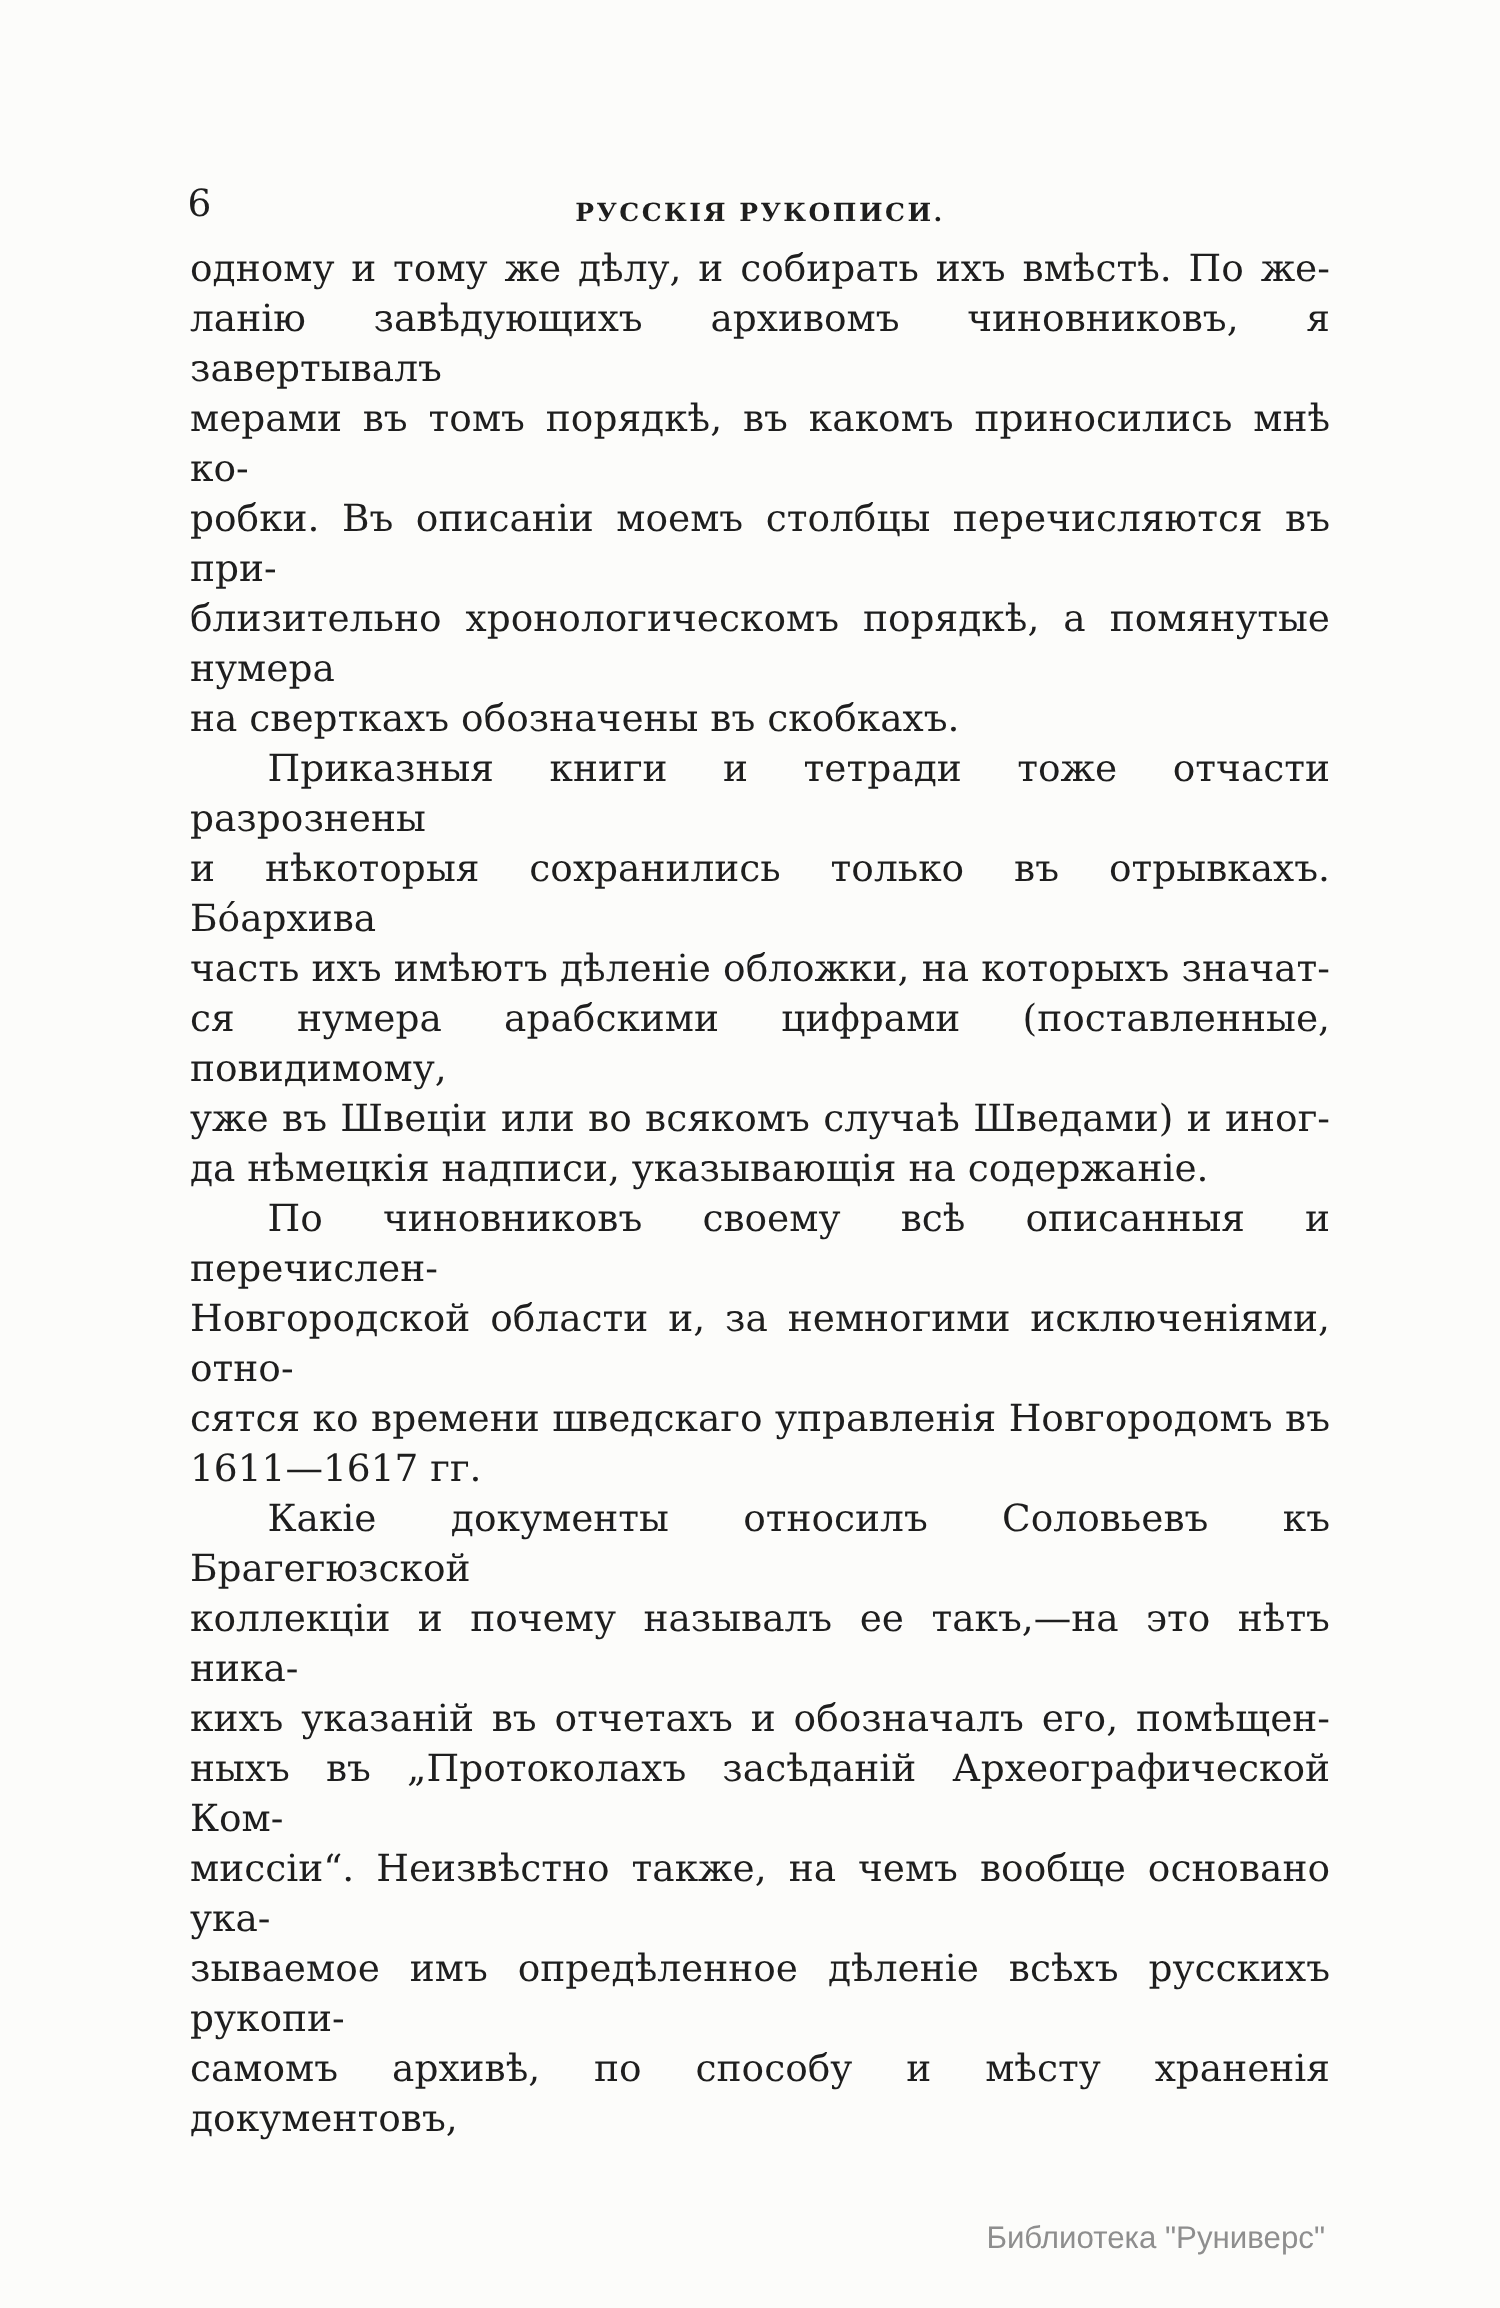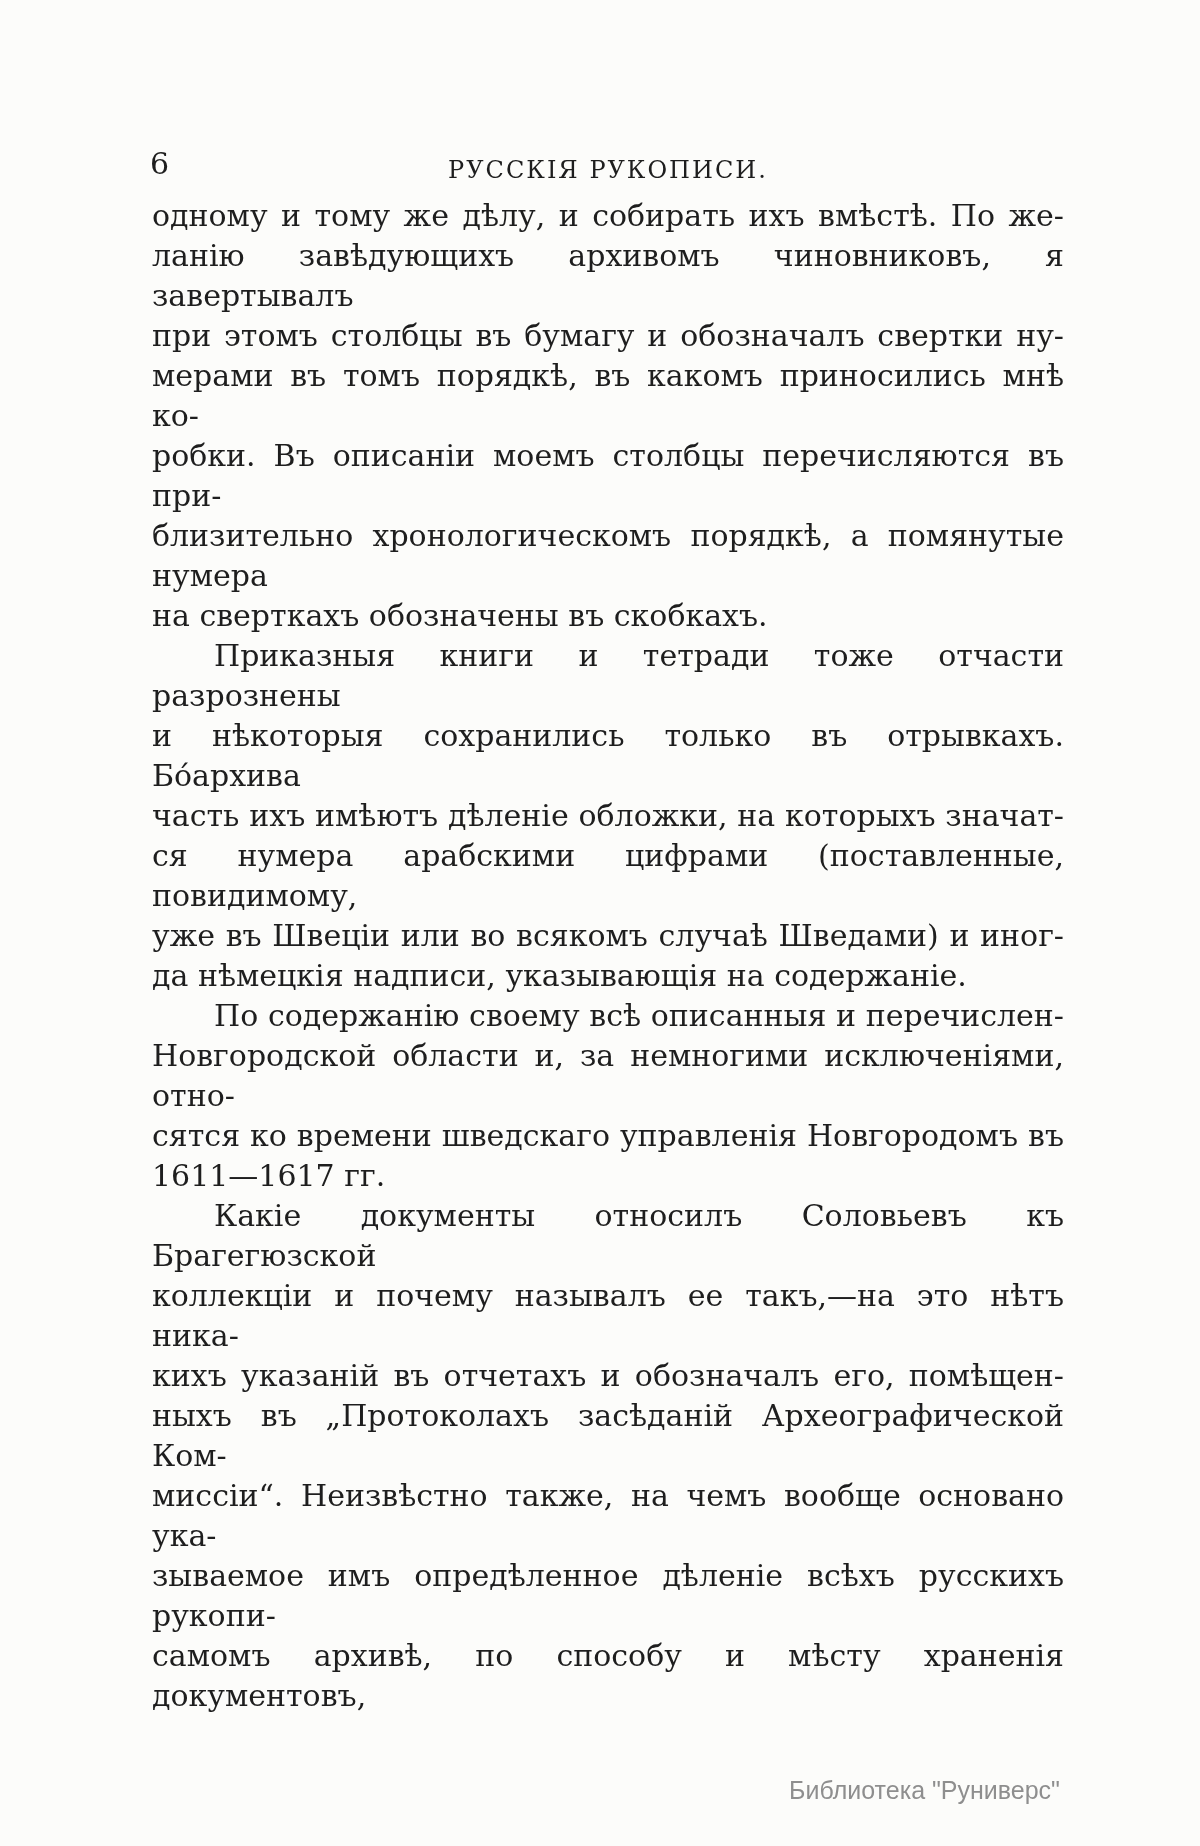--- a/index.html
+++ b/index.html
@@ -23,22 +23,22 @@
     top: 148px;
     font-size: 30px;
     line-height: 32px;
   }
   .running-header {
     position: absolute;
     left: 152px;
     top: 158px;
     width: 912px;
     text-align: center;
-    font-size: 24px;
-    font-weight: normal;
+    font-size: 20px;
+    font-weight: bold;
     letter-spacing: 2px;
     line-height: 24px;
     white-space: nowrap;
   }
   .text-body {
     position: absolute;
     left: 152px;
     top: 196px;
     width: 912px;
     font-size: 30px;
@@ -71,36 +71,35 @@
 </head>
 <body>
 
 <div class="page">
   <div class="page-number">6</div>
   <div class="running-header">РУССКІЯ РУКОПИСИ.</div>
   <div class="text-body">
       <div class="para">
         <div class="line">одному и тому же дѣлу, и собирать ихъ вмѣстѣ. По же-</div>
         <div class="line">ланію завѣдующихъ архивомъ чиновниковъ, я завертывалъ</div>
-        <div class="line">при этомъ столбцы въ бумагу и обозначалъ свертки ну-</div>
         <div class="line">мерами въ томъ порядкѣ, въ какомъ приносились мнѣ ко-</div>
         <div class="line">робки. Въ описаніи моемъ столбцы перечисляются въ при-</div>
         <div class="line">близительно хронологическомъ порядкѣ, а помянутые нумера</div>
         <div class="line last">на сверткахъ обозначены въ скобкахъ.</div>
       </div>
       <div class="para indent">
         <div class="line">Приказныя книги и тетради тоже отчасти разрознены</div>
         <div class="line">и нѣкоторыя сохранились только въ отрывкахъ. Бо́архива</div>
         <div class="line">часть ихъ имѣютъ дѣленіе обложки, на которыхъ значат-</div>
         <div class="line">ся нумера арабскими цифрами (поставленные, повидимому,</div>
         <div class="line">уже въ Швеціи или во всякомъ случаѣ Шведами) и иног-</div>
         <div class="line last">да нѣмецкія надписи, указывающія на содержаніе.</div>
       </div>
       <div class="para indent">
-        <div class="line">По содержанію своему всѣ описанныя и перечислен-</div>
+        <div class="line">По чиновниковъ своему всѣ описанныя и перечислен-</div>
         <div class="line">Новгородской области и, за немногими исключеніями, отно-</div>
         <div class="line">сятся ко времени шведскаго управленія Новгородомъ въ</div>
         <div class="line last">1611—1617 гг.</div>
       </div>
       <div class="para indent">
         <div class="line">Какіе документы относилъ Соловьевъ къ Брагегюзской</div>
         <div class="line">коллекціи и почему называлъ ее такъ,—на это нѣтъ ника-</div>
         <div class="line">кихъ указаній въ отчетахъ и обозначалъ его, помѣщен-</div>
         <div class="line">ныхъ въ „Протоколахъ засѣданій Археографической Ком-</div>
         <div class="line">миссіи“. Неизвѣстно также, на чемъ вообще основано ука-</div>

